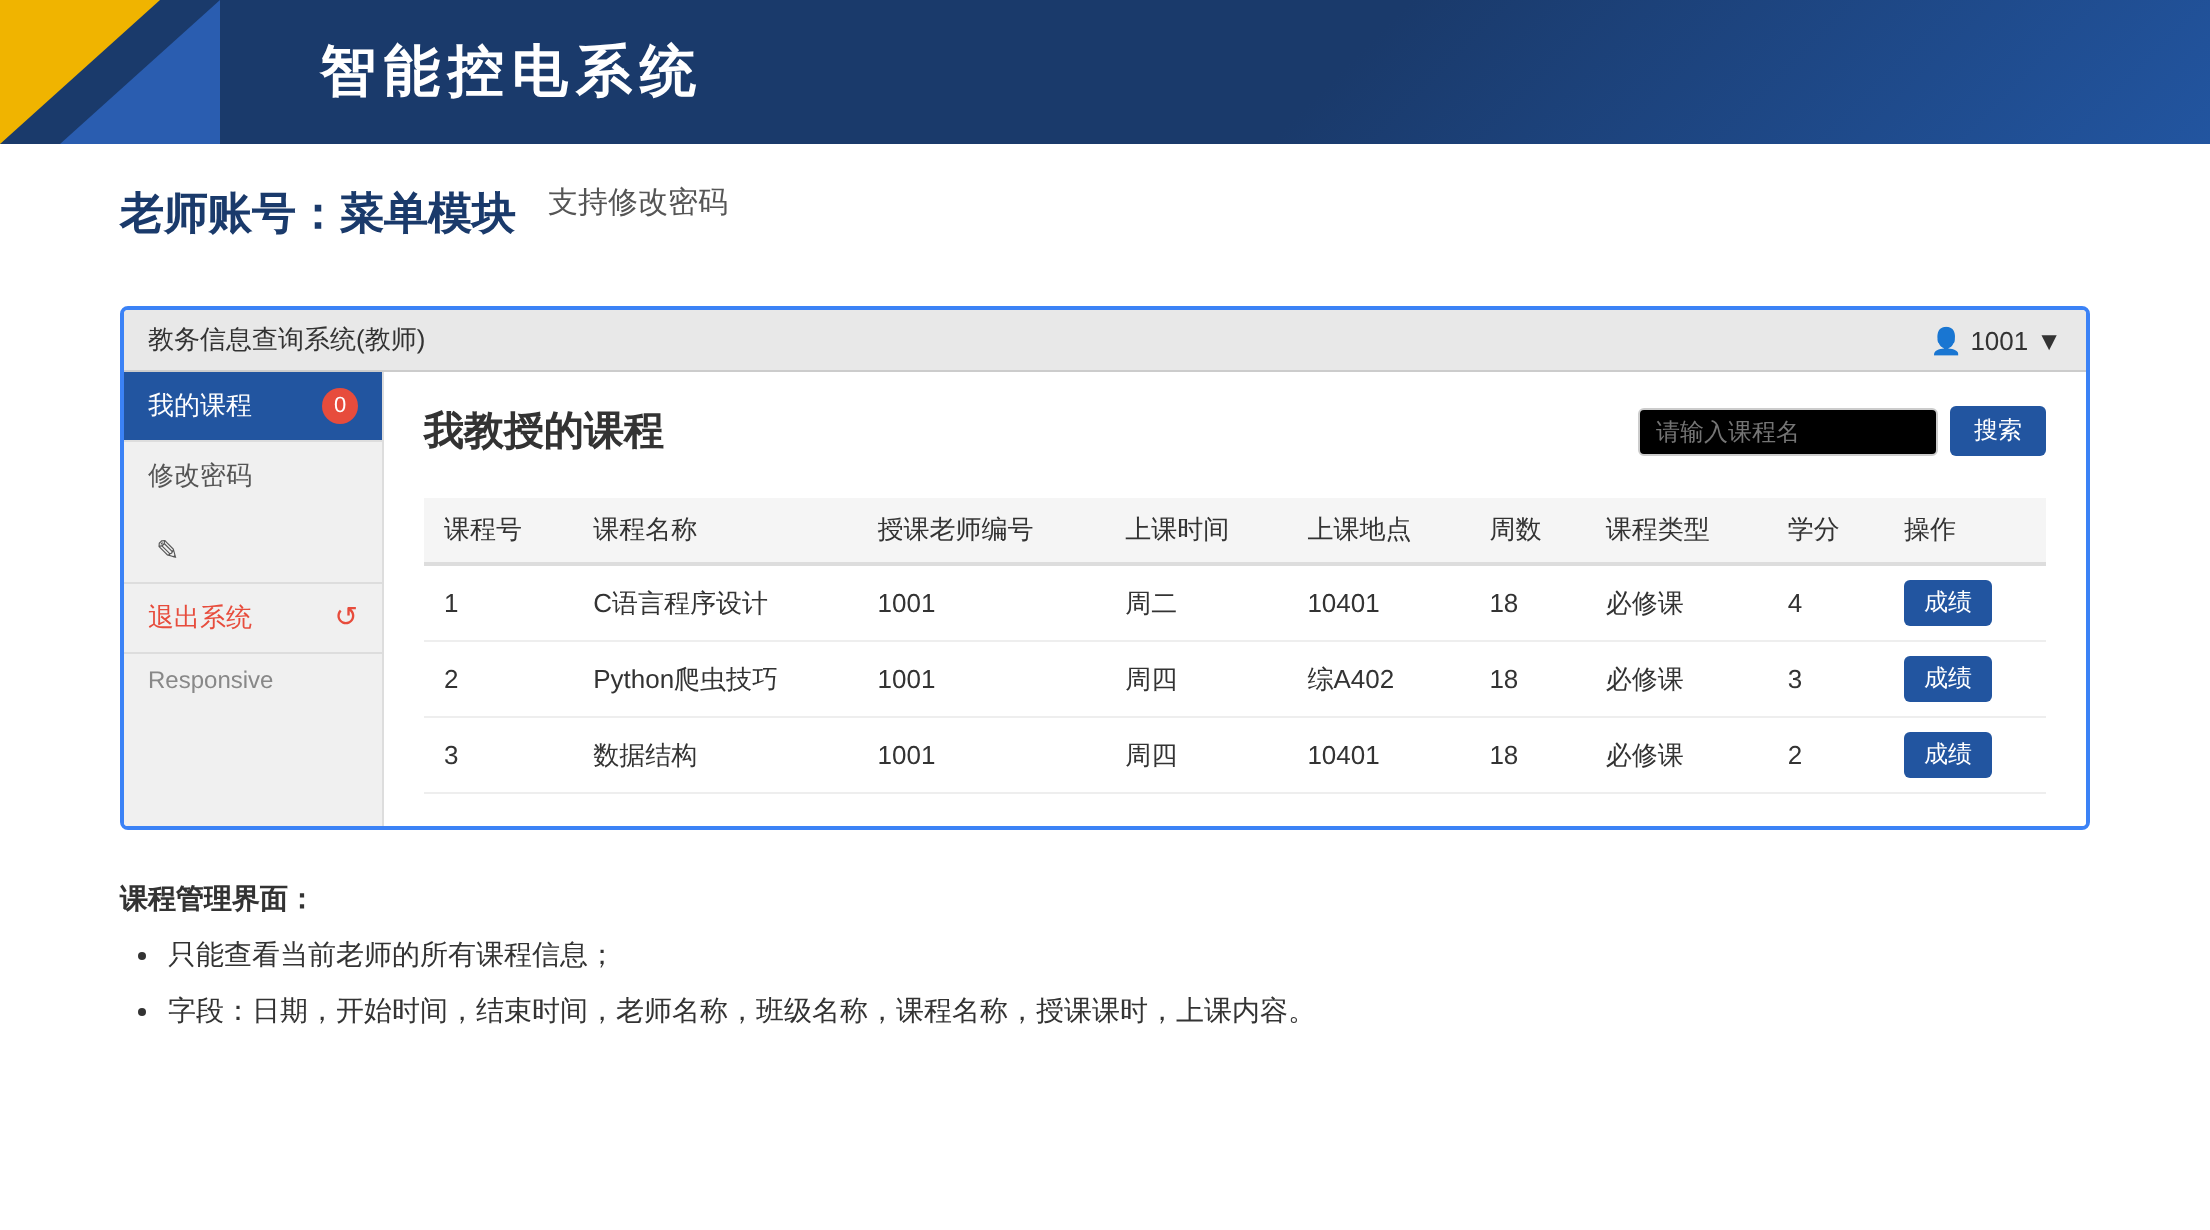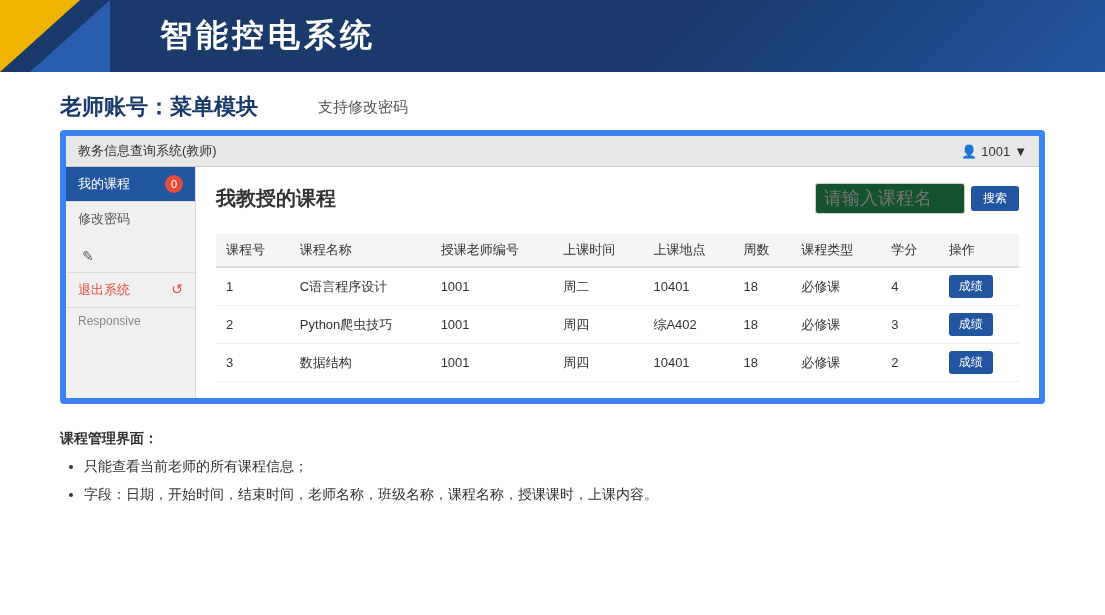--- a/index.html
+++ b/index.html
@@ -31,52 +31,51 @@
     }
     .logo-triangle-blue {
       position: absolute;
       left: 30px; top: 0;
       width: 0; height: 0;
       border-style: solid;
       border-width: 0 0 72px 80px;
       border-color: transparent transparent #2a5db0 transparent;
     }
     .header-title {
-      font-size: 32px;
+      font-size: 28px;
       font-weight: bold;
       color: #fff;
       letter-spacing: 4px;
     }
 
     
     .main-content {
       padding: 20px 60px 20px 60px;
     }
 
     
     .section-title {
       display: flex;
-      align-items: center;
-      margin-bottom: 8px;
-      gap: 44px;
+      align-items: flex-start;
+      margin-bottom: 31px;
     }
     .section-title-main {
       font-size: 22px;
       font-weight: bold;
       color: #1a3a6b;
     }
     .section-title-sub {
       font-size: 15px;
       color: #555;
       margin-left: 16px;
     }
 
     
     .browser-window {
-      border: 6px solid #3b82f6;
+      border: 2px solid #3b82f6;
       border-radius: 4px;
       background: #f5f5f5;
       margin-bottom: 20px;
       overflow: hidden;
     }
     .browser-bar {
       background: #e8e8e8;
       border-bottom: 1px solid #ccc;
       padding: 6px 12px;
       display: flex;
@@ -176,24 +175,24 @@
     }
     .search-area {
       display: flex;
       align-items: center;
       gap: 6px;
     }
     .search-input {
       border: 1px solid #ccc;
       border-radius: 3px;
       padding: 4px 8px;
-      font-size: 18px;
+      font-size: 12px;
       width: 150px;
       color: #aaa;
-      background: #14532d;
+      background: #000000;
     }
     .search-btn {
       background: #2255a0;
       color: #fff;
       border: none;
       border-radius: 3px;
       padding: 4px 12px;
       font-size: 12px;
       cursor: pointer;
     }

